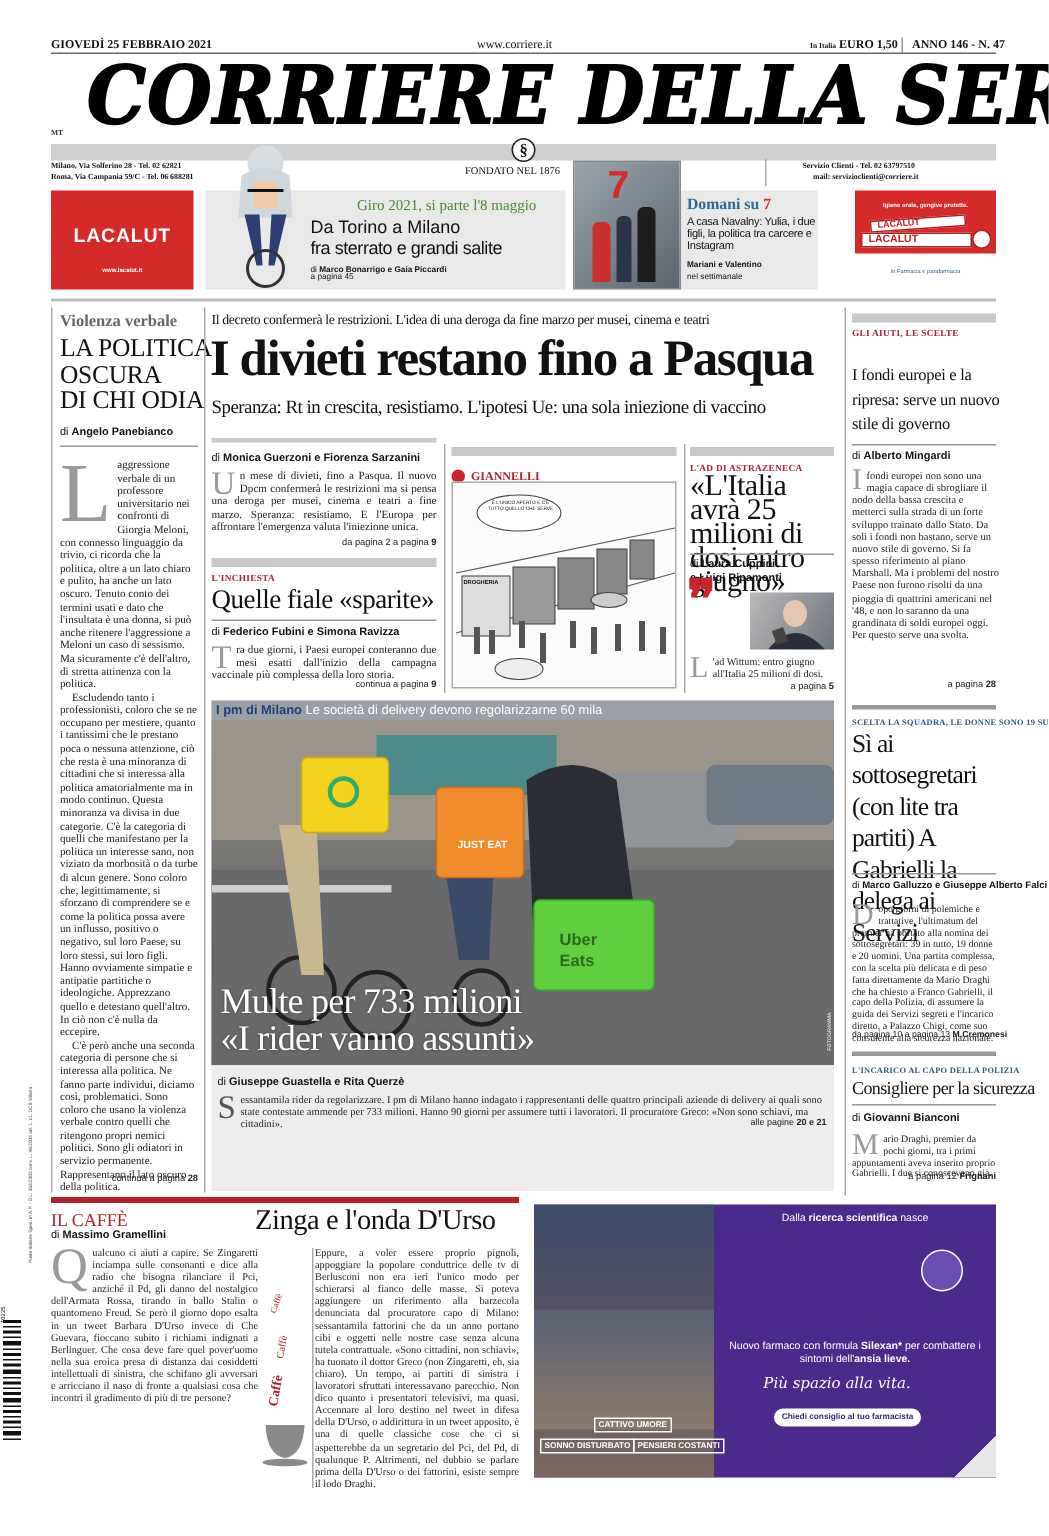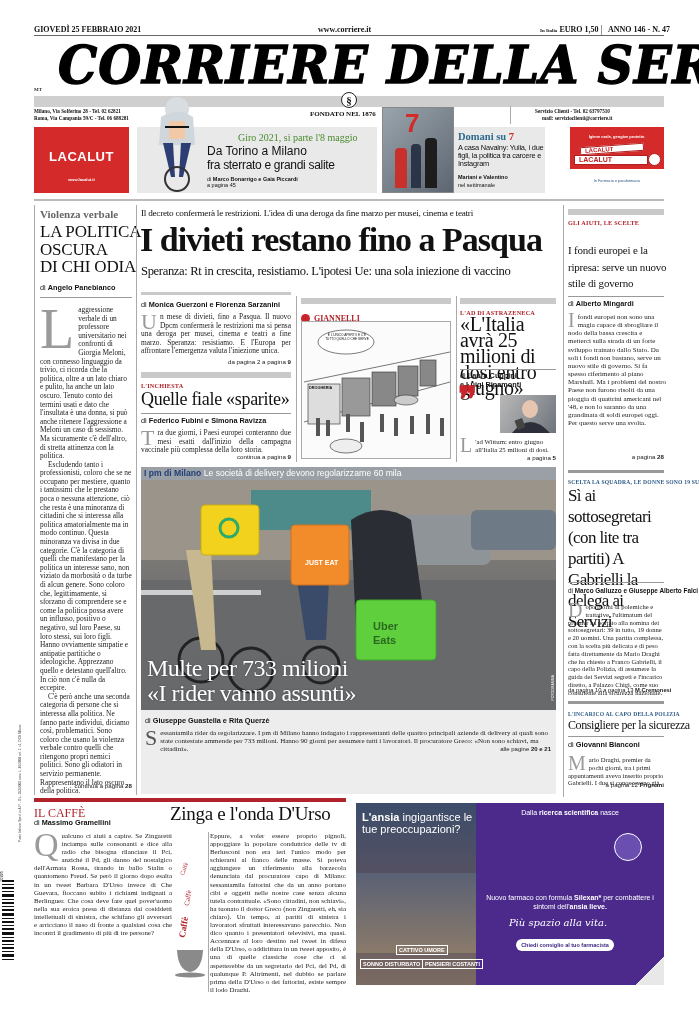--- a/index.html
+++ b/index.html
@@ -15,38 +15,38 @@
   .kicker-blue { font-family: "Liberation Serif", serif; color: #2d5a86; font-size: 6.2px; font-weight: bold; letter-spacing: 0.2px; }
   .cont { font-family: "Liberation Sans", sans-serif; font-size: 6.2px; text-align: right; color: #222; }
   .cont b { font-weight: bold; }
   .dropcap { float: left; font-size: 30px; line-height: 24px; color: #9a9a9a; margin-right: 3px; font-family: "Liberation Serif", serif; }
   .vline { position: absolute; width: 1px; background: #aaa; }
 </style>
 </head>
 <body>
 
 <div class="abs sans" style="left:34px;top:25px;font-family:'Liberation Serif',serif;font-size:8px;font-weight:bold;">GIOVEDÌ 25 FEBBRAIO 2021</div>
-<div class="abs" style="left:318px;top:25px;font-size:8px;font-weight:bold;">www.corriere.it</div>
+<div class="abs" style="left:318px;top:25px;font-size:8px;font-weight:normal;">www.corriere.it</div>
 <div class="abs" style="left:540px;top:25px;font-size:8px;">
   <span style="font-size:5px;font-weight:bold;">In Italia</span>
   <span style="font-weight:bold;">EURO 1,50</span>
 </div>
 <div class="abs" style="left:601px;top:25px;width:1px;height:10px;background:#999;"></div>
 <div class="abs" style="left:608px;top:25px;font-size:8px;font-weight:bold;">ANNO 146 - N. 47</div>
 <div class="abs rule" style="left:34px;top:35px;width:630px;background:#666;"></div>
 
 <div class="abs" style="left:58px;top:34px;width:590px;font-family:'DejaVu Serif',serif;font-weight:bold;font-style:italic;font-size:53px;line-height:60px;letter-spacing:1px;transform:scaleX(0.93);transform-origin:left;white-space:nowrap;color:#000;-webkit-text-stroke:1.4px #000;">CORRIERE DELLA SERA</div>
 
 <div class="abs" style="left:34px;top:96px;width:630px;height:11px;background:#cfcfcf;"></div>
 <div class="abs" style="left:34px;top:87px;font-size:5px;font-weight:bold;color:#333;">MT</div>
 
 <div class="abs" style="left:341px;top:92px;width:16px;height:16px;border:1.3px solid #222;border-radius:50%;background:#fff;text-align:center;font-size:11px;line-height:14px;font-weight:bold;">
   <span>§</span>
 </div>
-<div class="abs" style="left:310px;top:110px;font-size:7px;font-weight:bold;">FONDATO NEL 1876</div>
+<div class="abs" style="left:310px;top:110px;font-size:7px;font-weight:normal;">FONDATO NEL 1876</div>
 
 <div class="abs" style="left:34px;top:108px;font-size:5.2px;font-weight:bold;">Milano, Via Solferino 28 - Tel. 02 62821</div>
 <div class="abs" style="left:34px;top:115px;font-size:5.2px;font-weight:bold;">Roma, Via Campania 59/C - Tel. 06 688281</div>
 <div class="abs" style="left:535px;top:108px;font-size:5.2px;font-weight:bold;">Servizio Clienti - Tel. 02 63797510</div>
 <div class="abs" style="left:542px;top:115px;font-size:5.2px;font-weight:bold;">mail: servizioclienti@corriere.it</div>
 <div class="vline" style="left:510px;top:106px;height:18px;"></div>
 
 <div class="abs" style="left:34px;top:127px;width:95px;height:66px;background:#d42a2a;">
   <div style="position:absolute;left:0;width:95px;top:22px;text-align:center;color:#fff;font-family:'Liberation Sans',sans-serif;font-weight:bold;font-size:13px;letter-spacing:0.5px;">LACALUT</div>
   <div style="position:absolute;left:0;width:95px;top:50px;text-align:center;color:#fff;font-family:'Liberation Sans',sans-serif;font-size:4px;font-weight:bold;">www.lacalut.it</div>
@@ -346,23 +346,20 @@
         <rect x="0" y="79" width="12" height="1"></rect>
     </g>
   </svg>
 </div>
 
 <div class="abs" style="left:-4px;top:874px;font-family:'Liberation Sans',sans-serif;font-size:4px;transform:rotate(-90deg);white-space:nowrap;">10225</div>
 <div class="abs" style="left:-100px;top:720px;width:240px;font-family:'Liberation Sans',sans-serif;font-size:3.2px;transform:rotate(-90deg);white-space:nowrap;color:#444;">Poste Italiane Sped. in A.P. - D.L. 353/2003 conv. L. 46/2004 art. 1, c1, DCB Milano</div>
 
 <div class="abs" style="left:356px;top:803px;width:308px;height:182px;background:#4b2a8c;overflow:hidden;">
   <div style="position:absolute;left:0;top:0;width:120px;height:182px;background:linear-gradient(180deg,#3c4d6a 0%,#5c5260 50%,#7a6a62 100%);">
-    <div style="position:absolute;left:6px;top:8px;width:120px;color:#fff;font-family:'Liberation Sans',sans-serif;font-size:11px;line-height:12px;">
-      <b>L'ansia</b><span> ingigantisce le tue preoccupazioni?</span>
-    </div>
     <div style="position:absolute;left:0;top:70px;width:120px;height:80px;background:linear-gradient(180deg,#5a6175,#8a7a6a);"></div>
     <div style="position:absolute;left:40px;top:142px;border:1px solid #fff;color:#fff;font-family:'Liberation Sans',sans-serif;font-size:5.5px;padding:1px 2px;font-weight:bold;">CATTIVO UMORE</div>
     <div style="position:absolute;left:4px;top:156px;border:1px solid #fff;color:#fff;font-family:'Liberation Sans',sans-serif;font-size:5.5px;padding:1px 2px;font-weight:bold;">SONNO DISTURBATO</div>
     <div style="position:absolute;left:66px;top:156px;border:1px solid #fff;color:#fff;font-family:'Liberation Sans',sans-serif;font-size:5.5px;padding:1px 2px;font-weight:bold;white-space:nowrap;">PENSIERI COSTANTI</div>
   </div>
   <div style="position:absolute;left:120px;top:0;width:188px;height:182px;">
     <div style="position:absolute;left:0;top:6px;width:188px;text-align:center;color:#fff;font-family:'Liberation Sans',sans-serif;font-size:7px;">
       <span>Dalla </span><b>ricerca scientifica</b><span> nasce</span>
     </div>
     <div style="position:absolute;left:138px;top:30px;width:28px;height:28px;border-radius:50%;border:1.5px solid #fff;background:#6a4fb0;"></div>

